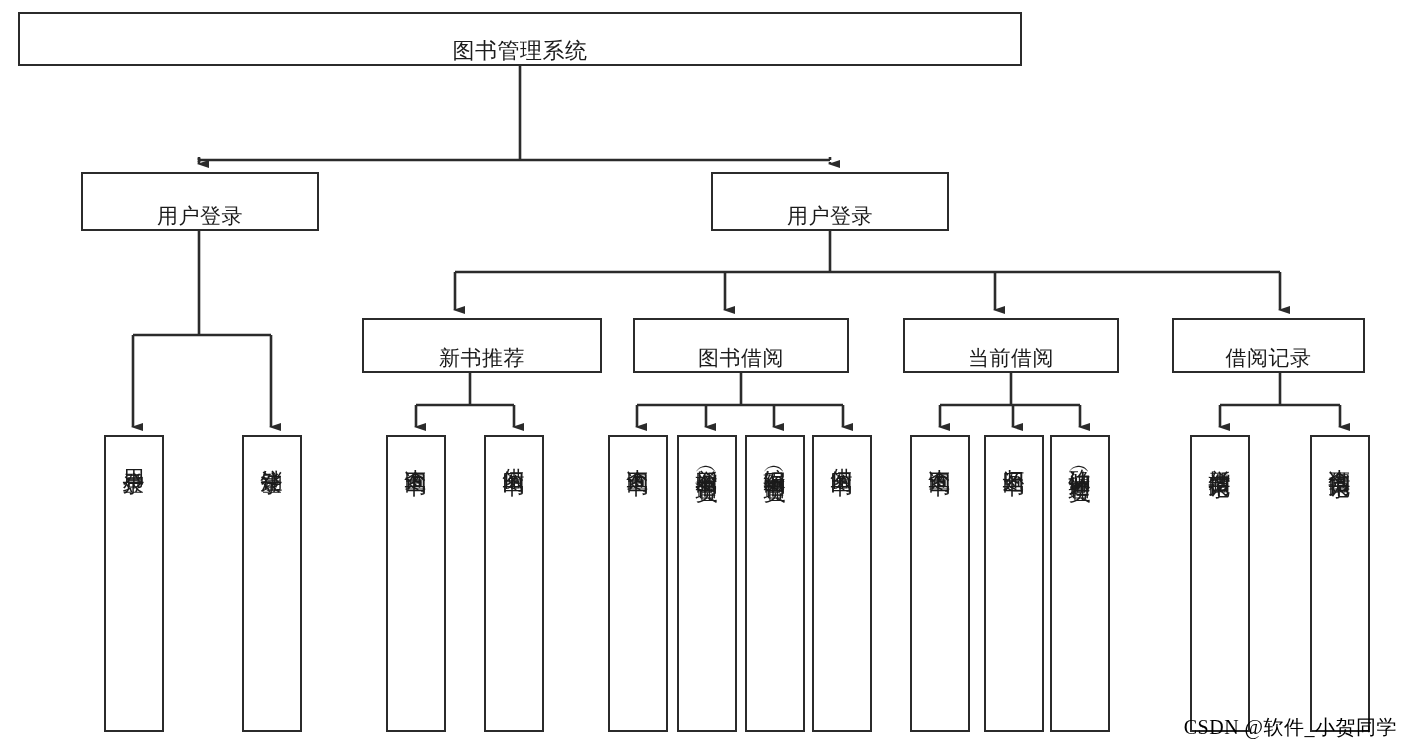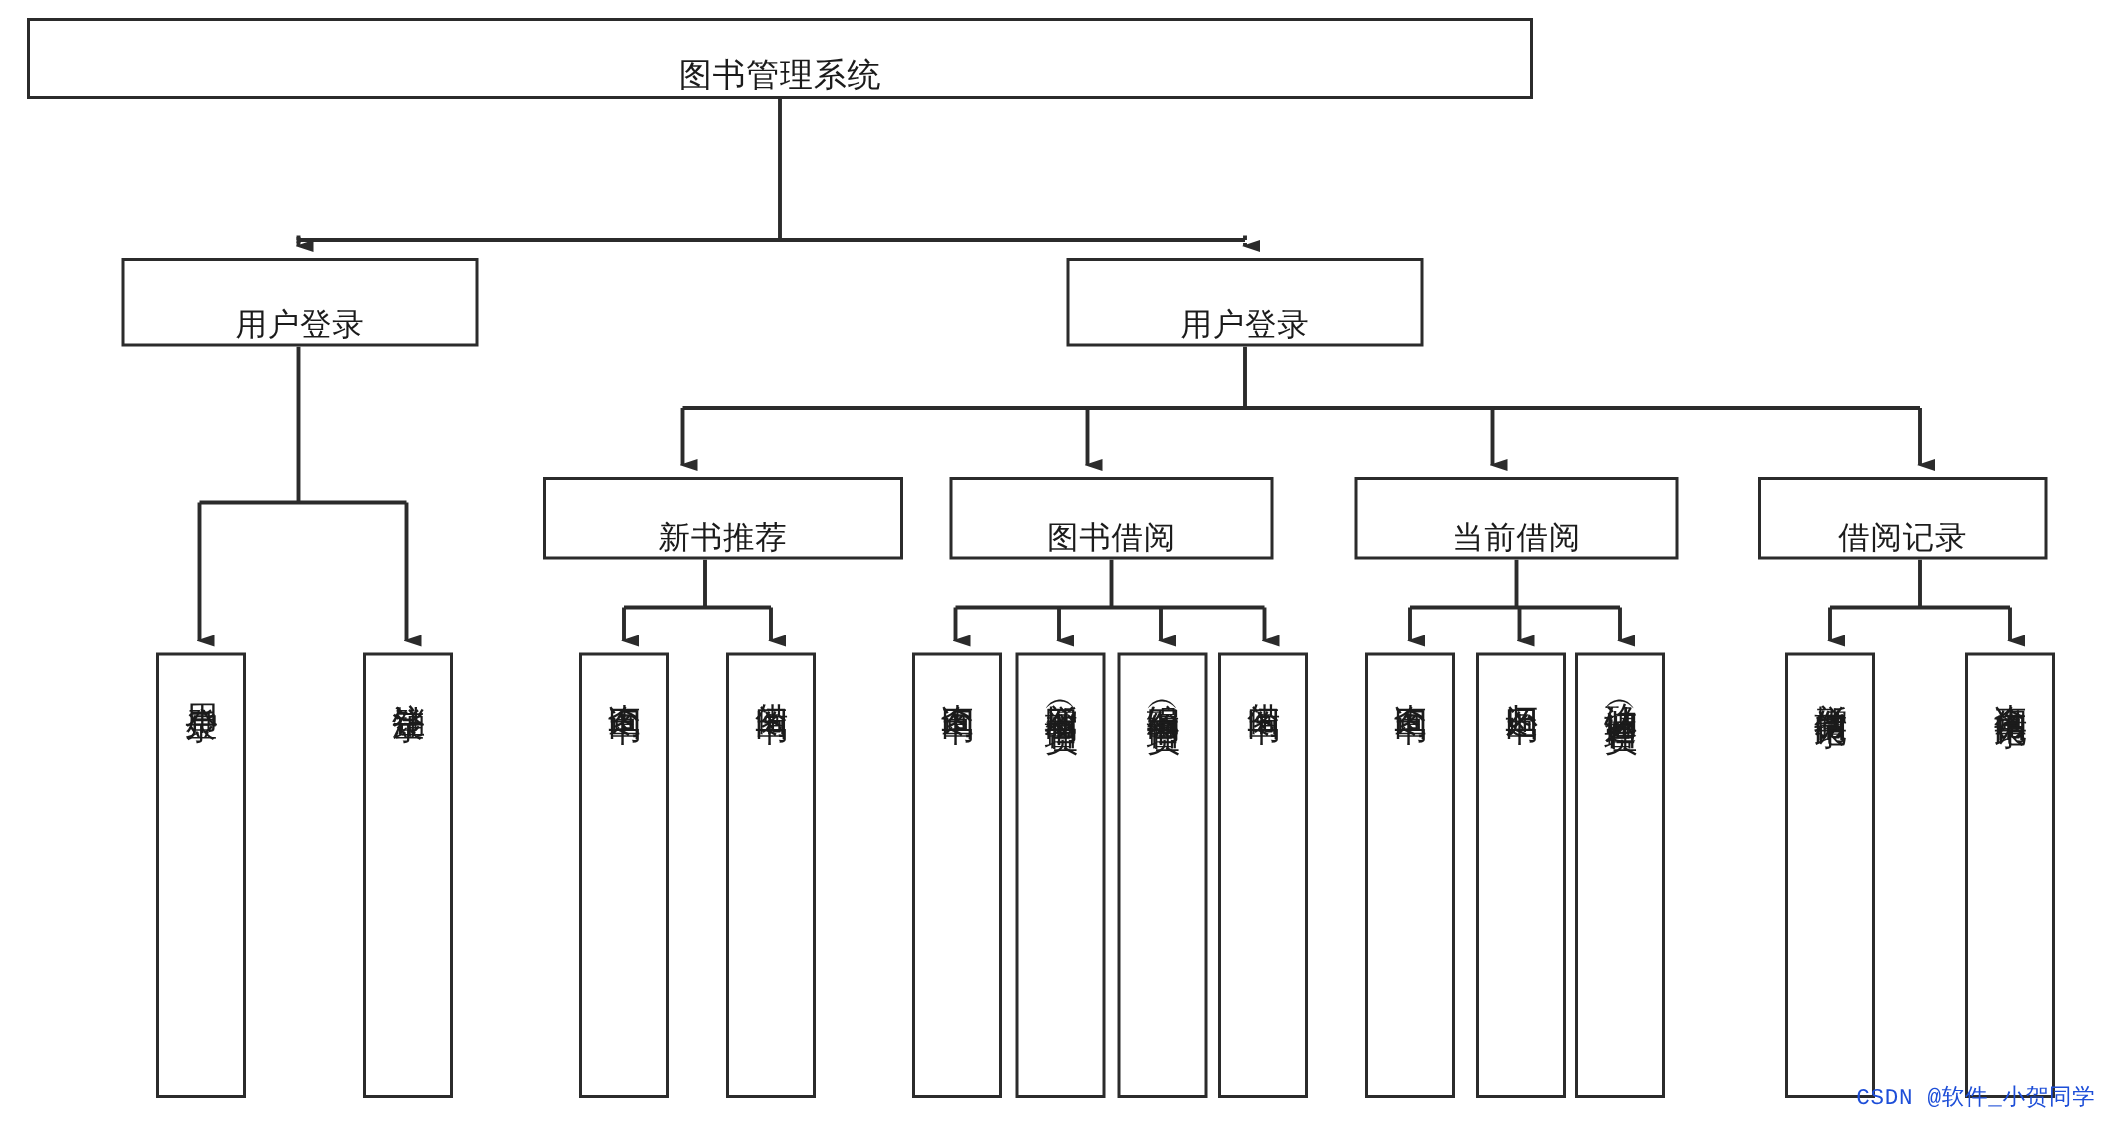--- a/index.html
+++ b/index.html
@@ -58,26 +58,26 @@
     letter-spacing: 2px;
     white-space: nowrap;
   }
   #root-node .node-label {
     font-size: 22px;
   }
   #watermark {
     position: absolute;
     right: 8px;
     bottom: 6px;
-    font-size: 15px;
-    color: #1d4ed8;
+    font-size: 20px;
+    color: #000000;
     letter-spacing: 0.5px;
     z-index: 5;
     white-space: nowrap;
-    font-family: Liberation Mono, monospace;
+    font-family: Liberation Serif, serif;
   }
 </style>
 </head>
 <body>
 
 <div id="diagram-root">
 
   <svg id="edge-layer" viewBox="0 0 1405 747" xmlns="http://www.w3.org/2000/svg">
     <defs>
       <marker id="arrowhead" markerWidth="10" markerHeight="12" refX="4" refY="10" orient="auto" markerUnits="userSpaceOnUse">

